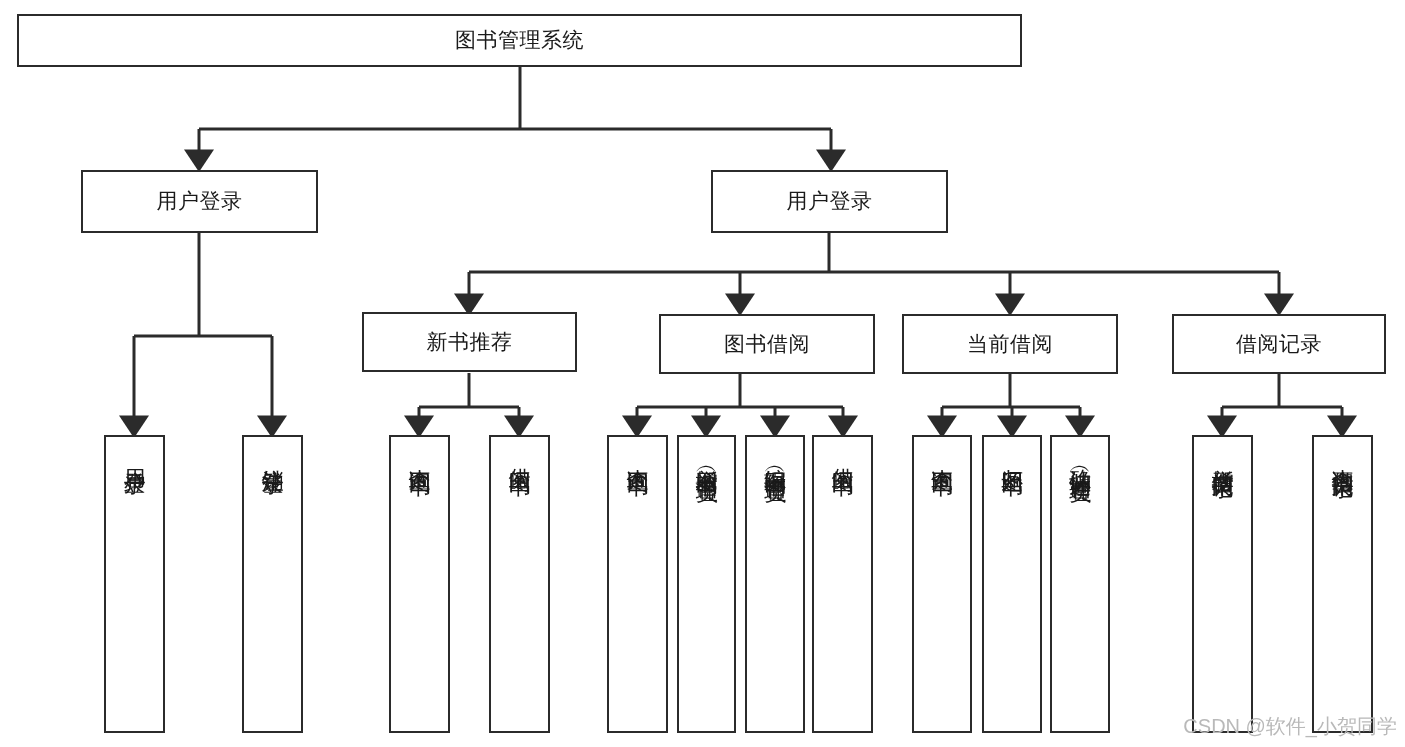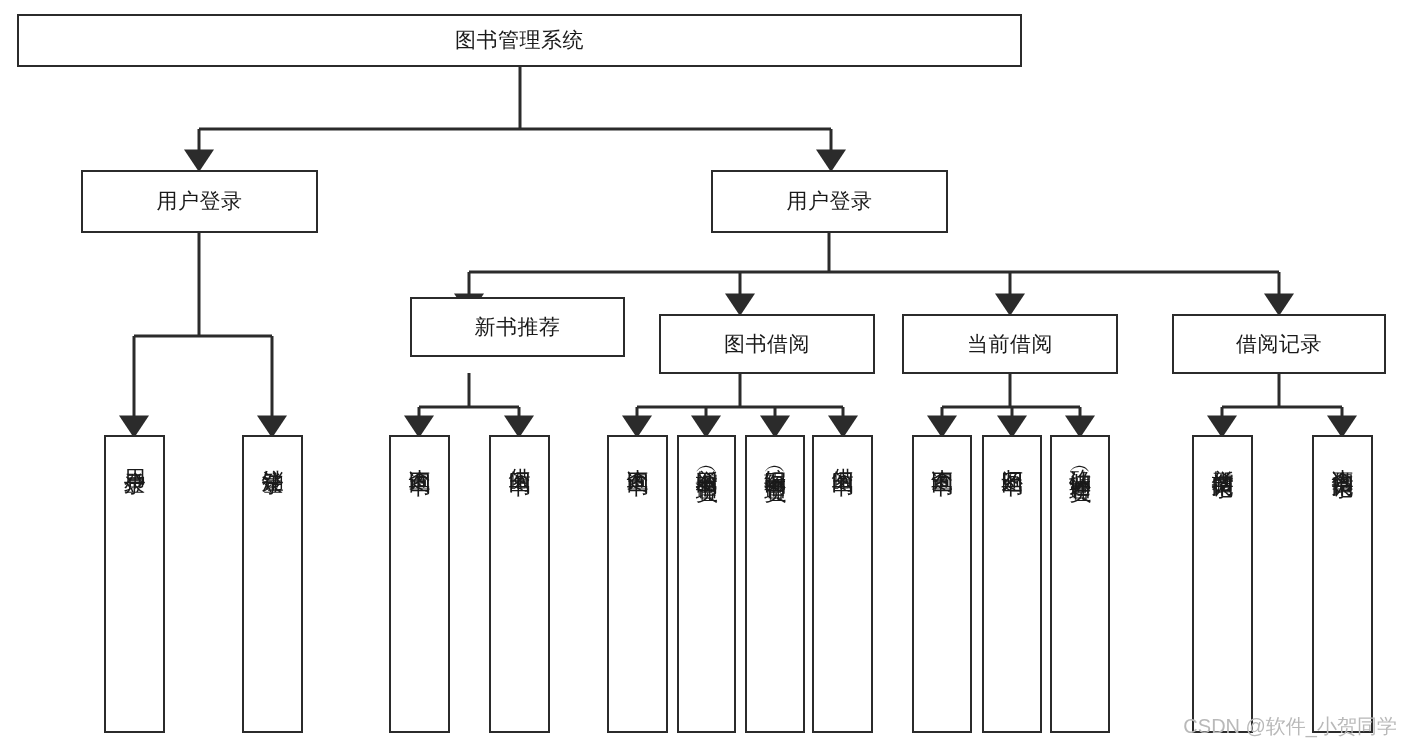--- a/index.html
+++ b/index.html
@@ -127,21 +127,21 @@
     <span class="label">图书管理系统</span>
   </div>
 
   <div class="node horiz" style="left:81px; top:170px; width:237px; height:63px;">
     <span class="label">用户登录</span>
   </div>
   <div class="node horiz" style="left:711px; top:170px; width:237px; height:63px;">
     <span class="label">用户登录</span>
   </div>
 
-  <div class="node horiz" style="left:362px; top:297px; width:215px; height:60px;margin-left:48px;">
+  <div class="node horiz" style="left:362px; top:312px; width:215px; height:60px;">
     <span class="label">新书推荐</span>
   </div>
   <div class="node horiz" style="left:632px; top:314px; width:216px; height:60px;margin-left:27px;">
     <span class="label">图书借阅</span>
   </div>
   <div class="node horiz" style="left:902px; top:314px; width:216px; height:60px;">
     <span class="label">当前借阅</span>
   </div>
   <div class="node horiz" style="left:1172px; top:314px; width:214px; height:60px;">
     <span class="label">借阅记录</span>

